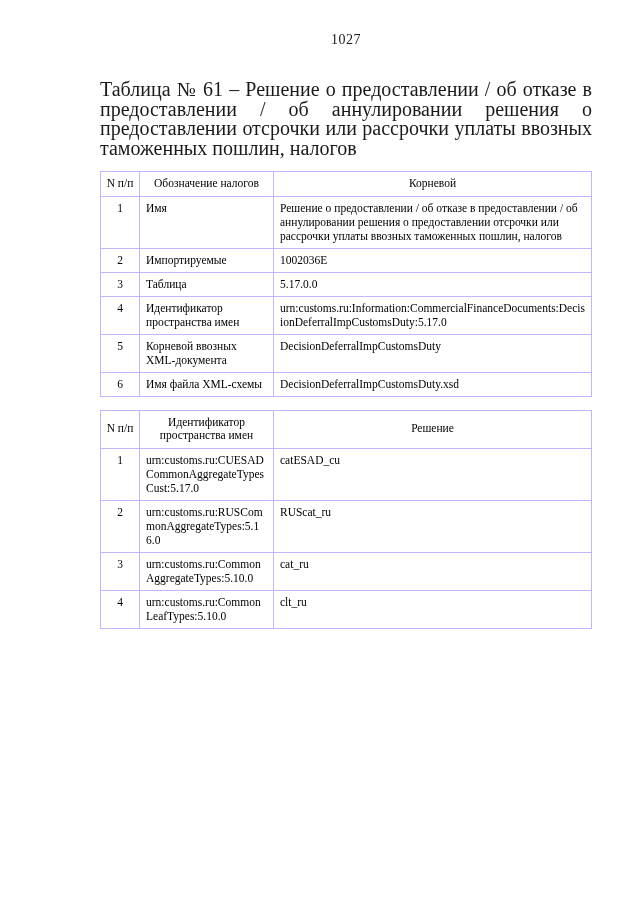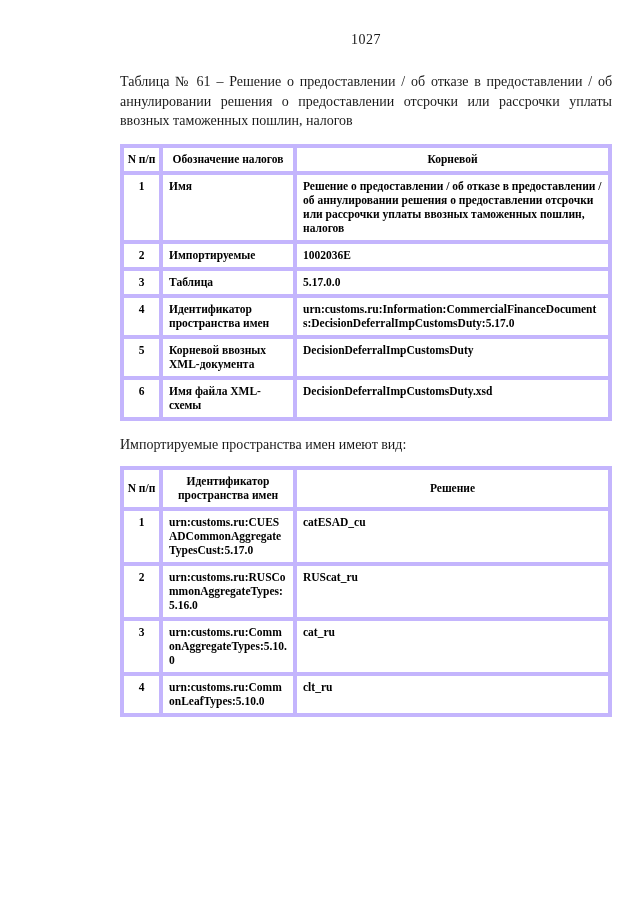--- a/index.html
+++ b/index.html
@@ -10,55 +10,55 @@
     color: #1a1a1a;
   }
   .page {
     position: relative;
     width: 640px; height: 905px;
     background: #ffffff;
     overflow: hidden;
   }
   .content {
     position: absolute;
-    left: 120px; top: 0;
+    left: 100px; top: 0;
     width: 492px;
   }
   .page-number {
     margin-top: 32px;
     text-align: center;
     font-size: 14px;
     letter-spacing: 0.5px;
   }
   .doc-title {
-    margin-top: 24px;
-    font-size: 14px;
+    margin-top: 32px;
+    font-size: 20px;
     line-height: 19.5px;
     text-align: justify;
   }
   .section-label {
     margin-top: 16px;
     font-size: 14px;
     line-height: 16px;
   }
   table {
     border-collapse: collapse;
     width: 100%;
     table-layout: fixed;
     font-size: 11.5px;
     line-height: 14px;
     color: #000;
   }
   .t1 { margin-top: 13px; }
   .t2 { margin-top: 13px; }
   th, td {
-    border: 4px solid #c4b5fd;
+    border: 1px solid #c4b5fd;
     padding: 4px 6px 5px 6px;
     vertical-align: top;
-    font-weight: bold;
+    font-weight: normal;
     text-align: left;
   }
   th {
     text-align: center;
     vertical-align: middle;
     padding: 5px 3px;
     line-height: 13.5px;
   }
   td.num { text-align: center; }
   td.brk { word-break: break-all; }
@@ -116,21 +116,20 @@
           <td class="brk">DecisionDeferralImpCustomsDuty</td>
         </tr>
         <tr>
           <td class="num">6</td>
           <td>Имя файла XML-схемы</td>
           <td class="brk">DecisionDeferralImpCustomsDuty.xsd</td>
         </tr>
       </tbody>
     </table>
 
-    <p class="section-label">Импортируемые пространства имен имеют вид:</p>
 
     <table class="t2">
       <colgroup>
           <col class="c-num">
           <col class="c-name">
           <col>
         </colgroup>
       <thead>
         <tr>
           <th>N п/п</th>

